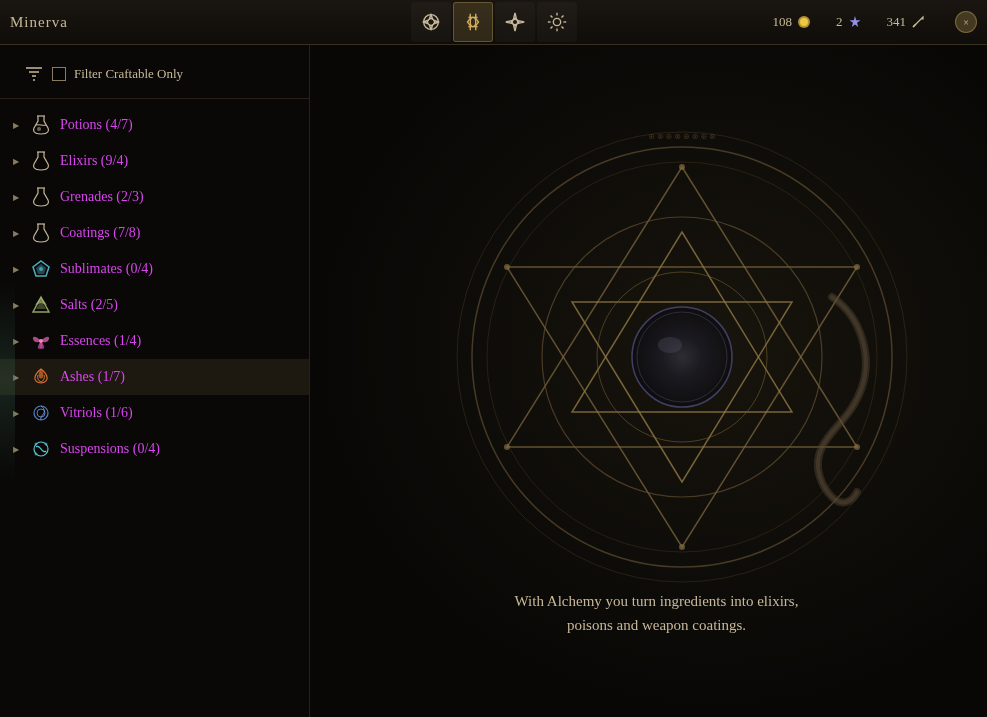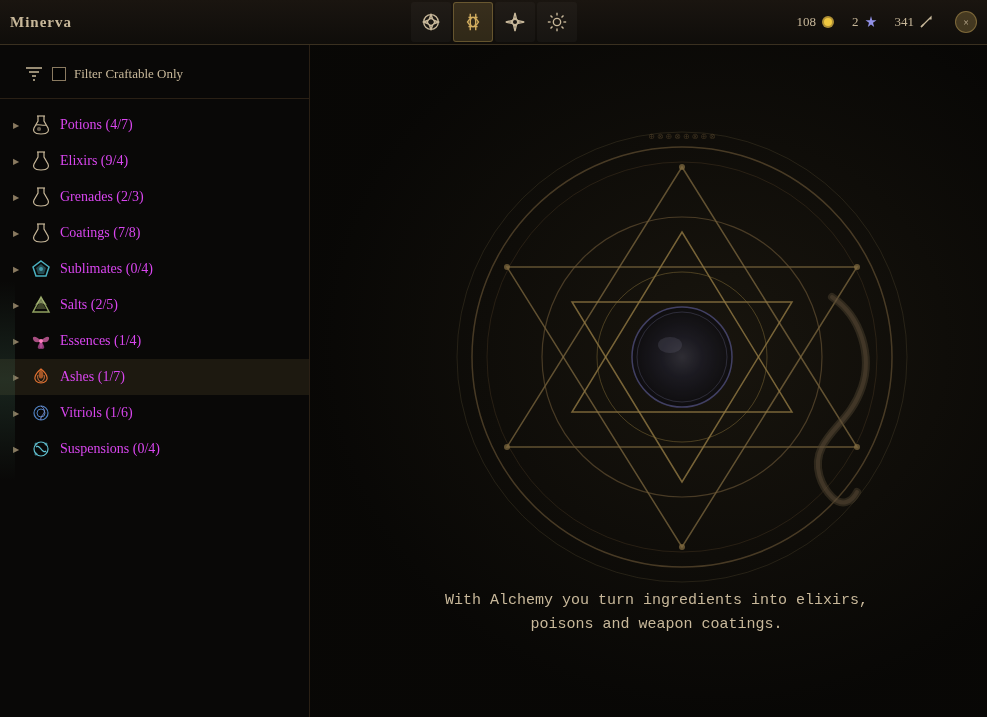--- a/index.html
+++ b/index.html
@@ -24,21 +24,21 @@
       display: flex;
       align-items: center;
       justify-content: space-between;
       z-index: 10;
       padding: 0 10px;
     }
 
     .app-title {
       color: #c8b89a;
       font-size: 15px;
-      font-weight: bold;
+      font-weight: normal;
       letter-spacing: 1px;
     }
 
     .nav-icons {
       position: absolute;
       left: 50%;
       transform: translateX(-50%);
       display: flex;
       align-items: center;
       gap: 2px;
@@ -62,21 +62,21 @@
     }
 
     .nav-icon-btn svg {
       width: 22px;
       height: 22px;
     }
 
     .top-right-stats {
       display: flex;
       align-items: center;
-      gap: 16px;
+      gap: 24px;
       font-size: 13px;
       color: #c8b89a;
     }
 
     .stat-item {
       display: flex;
       align-items: center;
       gap: 4px;
     }
 
@@ -271,21 +271,20 @@
     }
 
     
     .description-area {
       position: absolute;
       bottom: 80px;
       left: 16px;
       right: 0;
       text-align: center;
       padding: 0 40px;
-      font-family: Liberation Mono, monospace;
     }
 
     .description-text {
       font-size: 15px;
       color: #c8b89a;
       line-height: 1.6;
       text-align: center;
     }
 
     

